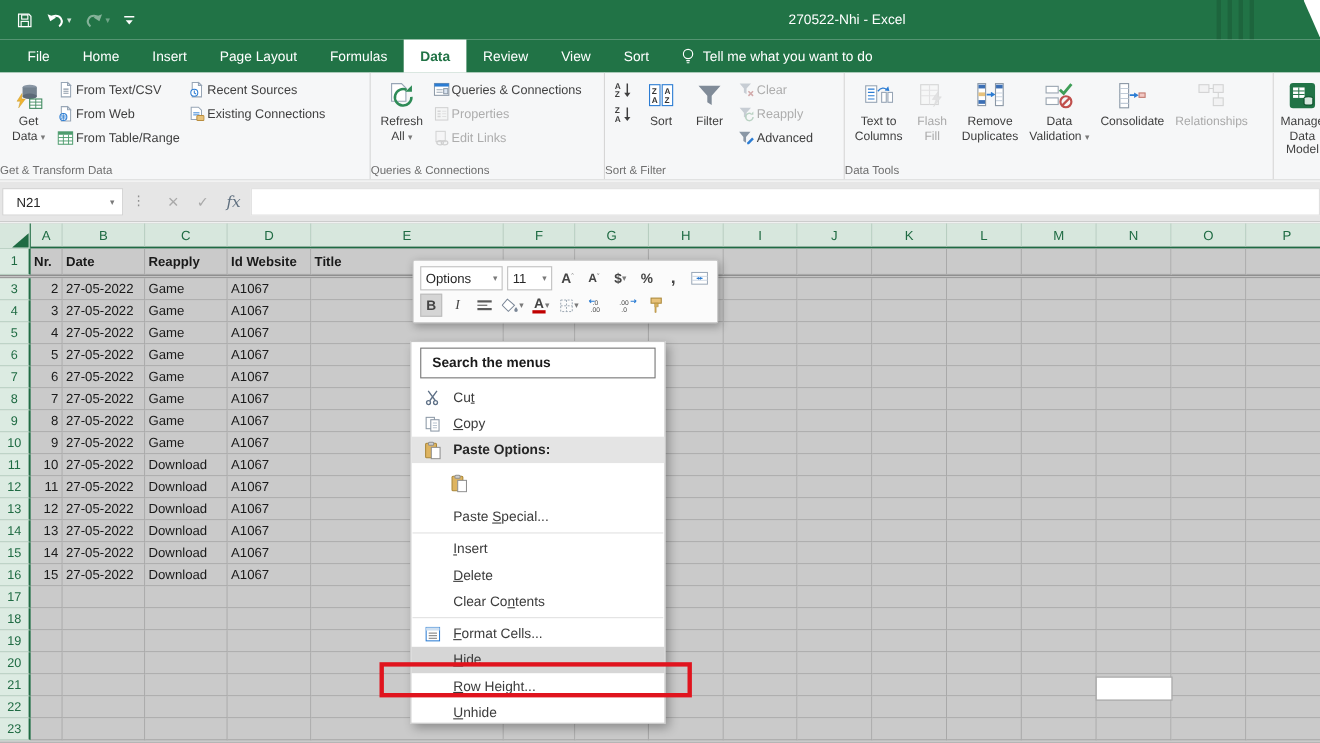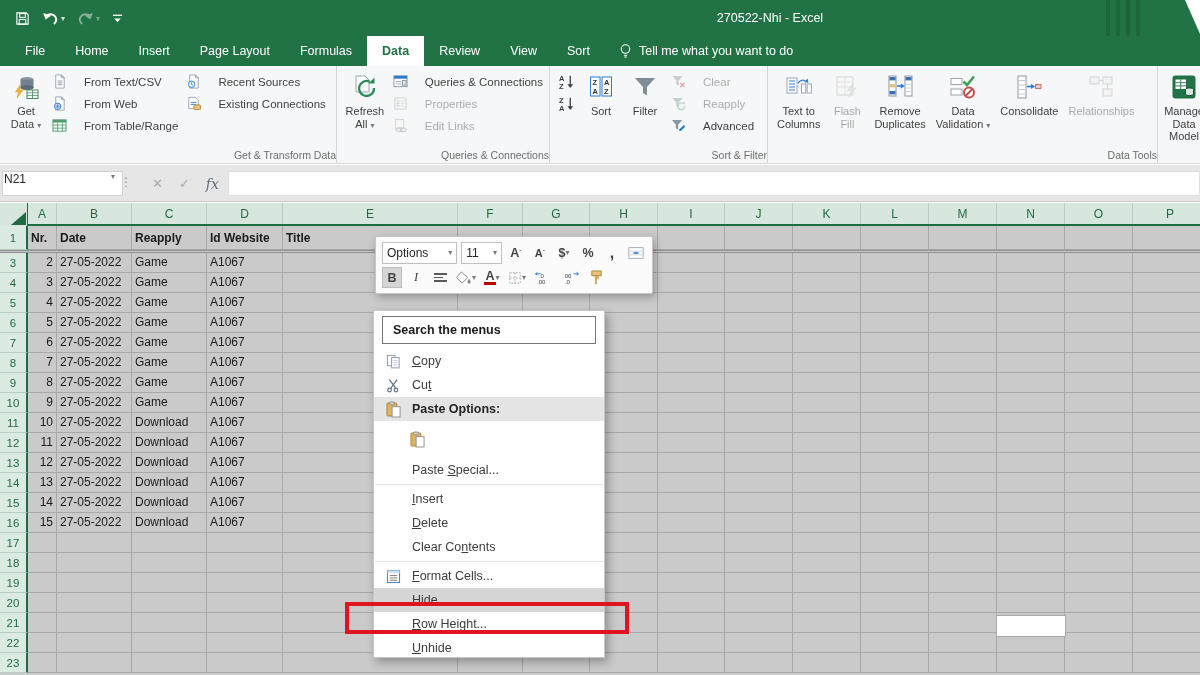--- a/index.html
+++ b/index.html
@@ -21,37 +21,37 @@
 
 .tabrow{position:absolute;left:0;top:36px;width:100%;height:30px;background:#217346;
   display:flex;align-items:stretch;padding-left:10px}
 .tab{display:flex;align-items:center;padding:0 15px;color:#fff;font-size:12.5px;white-space:nowrap}
 .tab.active{background:#fff;color:#217346;font-weight:bold}
 .tellme{display:flex;align-items:center;gap:7px;color:#fff;font-size:12.5px;margin-left:14px;white-space:nowrap}
 
 .ribbon{position:absolute;left:0;top:66px;width:100%;height:98px;background:#f6f7f8;
   border-bottom:1px solid #d9d9d9;display:flex;overflow:hidden}
 .rgroup{position:relative;height:100%;border-right:1px solid #d6d6d6;flex:none}
-.rgrp-label{position:absolute;bottom:2px;left:0;width:100%;text-align:right;
+.rgrp-label{position:absolute;bottom:2px;left:0;width:100%;text-align:left;
   font-size:10.5px;color:#6e6e6e;white-space:nowrap}
 .rgrp-body{display:flex;align-items:flex-start;height:80px;padding:3px 2px 0 4px}
 .rlg{display:flex;flex-direction:column;align-items:center;padding:2px 5px;min-width:44px;
   font-size:11px;line-height:12.5px;color:#3f3f3f;text-align:center;cursor:default}
 .rlg .ric{height:32px;display:flex;align-items:center;justify-content:center;margin-bottom:2px}
 .rlg.dis{color:#a9a9a9}
 .rcol{display:flex;flex-direction:column;gap:1px;padding-top:2px}
-.rsm{display:flex;align-items:center;gap:17px;height:21px;padding:0 4px;font-size:11.5px;
+.rsm{display:flex;align-items:center;gap:2px;height:21px;padding:0 4px;font-size:11.5px;
   color:#3f3f3f;white-space:nowrap;cursor:default}
 .rsm.dis{color:#adadad}
 .car{font-size:8px;color:#7a7a7a}
 
 .fbar{position:absolute;left:0;top:165px;width:100%;height:37px;background:#e6e6e6;
   border-bottom:1px solid #c9c9c9}
-.namebox{position:absolute;left:2px;top:6px;width:121px;height:25px;background:#fff;
-  border:1px solid #d2d2d2;display:flex;font-size:12px;padding-left:1px}
+.namebox{position:absolute;left:2px;top:6px;width:110px;height:25px;background:#fff;
+  border:1px solid #d2d2d2;display:flex;align-items:center;font-size:12px;padding-left:12px}
 .namebox .car{margin-left:auto;margin-right:7px}
 .fdots{position:absolute;left:120px;top:10px;color:#8f8f8f;font-size:12px}
 .fxbtns{position:absolute;left:142px;top:6px;height:25px;display:flex;align-items:center;gap:16px;padding-left:10px}
 .fxb{font-size:13px;color:#a9a9a9}
 .fxit{font-family:"DejaVu Serif",serif;font-style:italic;color:#5f6f7f;font-size:14px}
 .finput{position:absolute;left:228px;top:6px;right:0;height:25px;background:#fff;border:1px solid #e0e0e0}
 
 .sheet{position:absolute;left:0;top:203px;width:100%;bottom:0;overflow:hidden;background:#cacaca}
 .hdr-row{display:flex;height:23px}
 .corner{position:relative;width:28px;height:23px;background:#d7e7dd;border-right:1px solid #1f6b43;flex:none}
@@ -1019,36 +1019,36 @@
       </div>
     </div>
 
   <div class="ctxmenu">
       <div class="searchbox">
         <span>Search the menus</span>
       </div>
       <div class="mi">
         <span class="ico">
           <svg viewBox="0 0 16 16" width="15" height="15">
+            <path d="M3.5 1.5l7 9.5M12 1.5L5 11" stroke="#5f7187" stroke-width="1.3" fill="none"></path>
+            <circle cx="3.8" cy="12.8" r="1.9" fill="none" stroke="#5f7187" stroke-width="1.3"></circle>
+            <circle cx="10.6" cy="12.8" r="1.9" fill="none" stroke="#5f7187" stroke-width="1.3"></circle>
+          </svg>
+        </span>
+        <span class="lbl">Cu<u>t</u></span>
+      </div>
+      <div class="mi">
+        <span class="ico">
+          <svg viewBox="0 0 16 16" width="15" height="15">
             <rect x="1.5" y="1.5" width="8" height="11" fill="#fff" stroke="#8a97a5"></rect>
             <rect x="6" y="3.8" width="8" height="11" fill="#fff" stroke="#8a97a5"></rect>
             <path d="M8 7h4M8 9.3h4M8 11.6h4" stroke="#b9c4d0"></path>
           </svg>
         </span>
         <span class="lbl"><u>C</u>opy</span>
-      </div>
-      <div class="mi">
-        <span class="ico">
-          <svg viewBox="0 0 16 16" width="15" height="15">
-            <path d="M3.5 1.5l7 9.5M12 1.5L5 11" stroke="#5f7187" stroke-width="1.3" fill="none"></path>
-            <circle cx="3.8" cy="12.8" r="1.9" fill="none" stroke="#5f7187" stroke-width="1.3"></circle>
-            <circle cx="10.6" cy="12.8" r="1.9" fill="none" stroke="#5f7187" stroke-width="1.3"></circle>
-          </svg>
-        </span>
-        <span class="lbl">Cu<u>t</u></span>
       </div>
       <div class="mi hl bold">
         <span class="ico">
           <svg viewBox="0 0 16 18" width="15" height="17">
             <rect x="1" y="2" width="10.5" height="14" rx="1" fill="#deb460" stroke="#a98638"></rect>
             <rect x="3.8" y="1" width="5" height="3" rx="1" fill="#cfcfcf" stroke="#8f8f8f"></rect>
             <rect x="6.5" y="6" width="8.5" height="11" fill="#fff" stroke="#8f8f8f"></rect>
           </svg>
         </span>
         <span class="lbl">Paste Options:</span>

